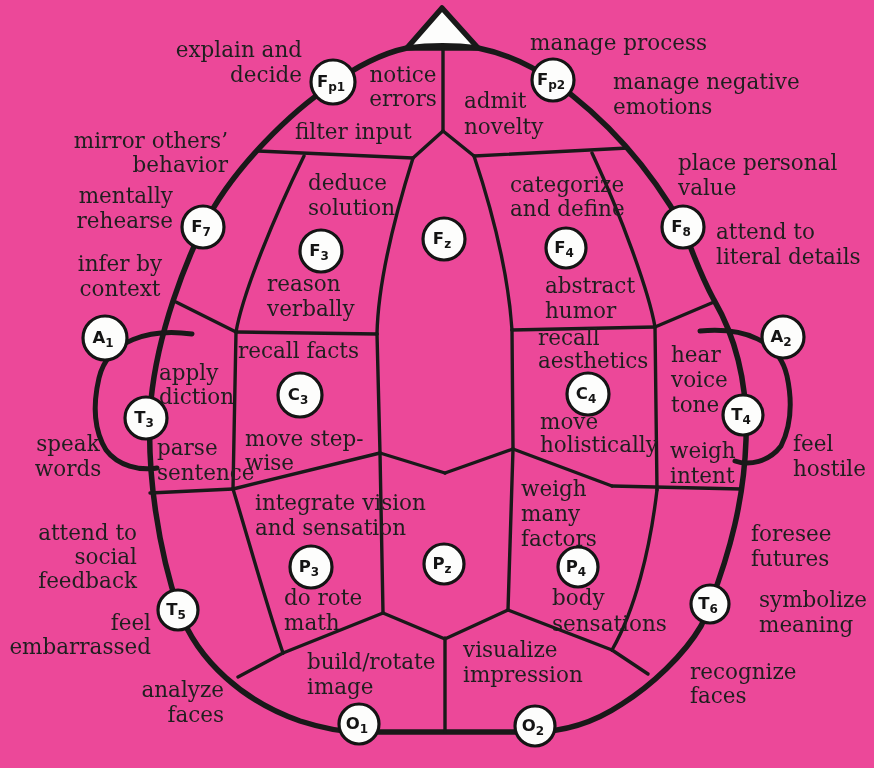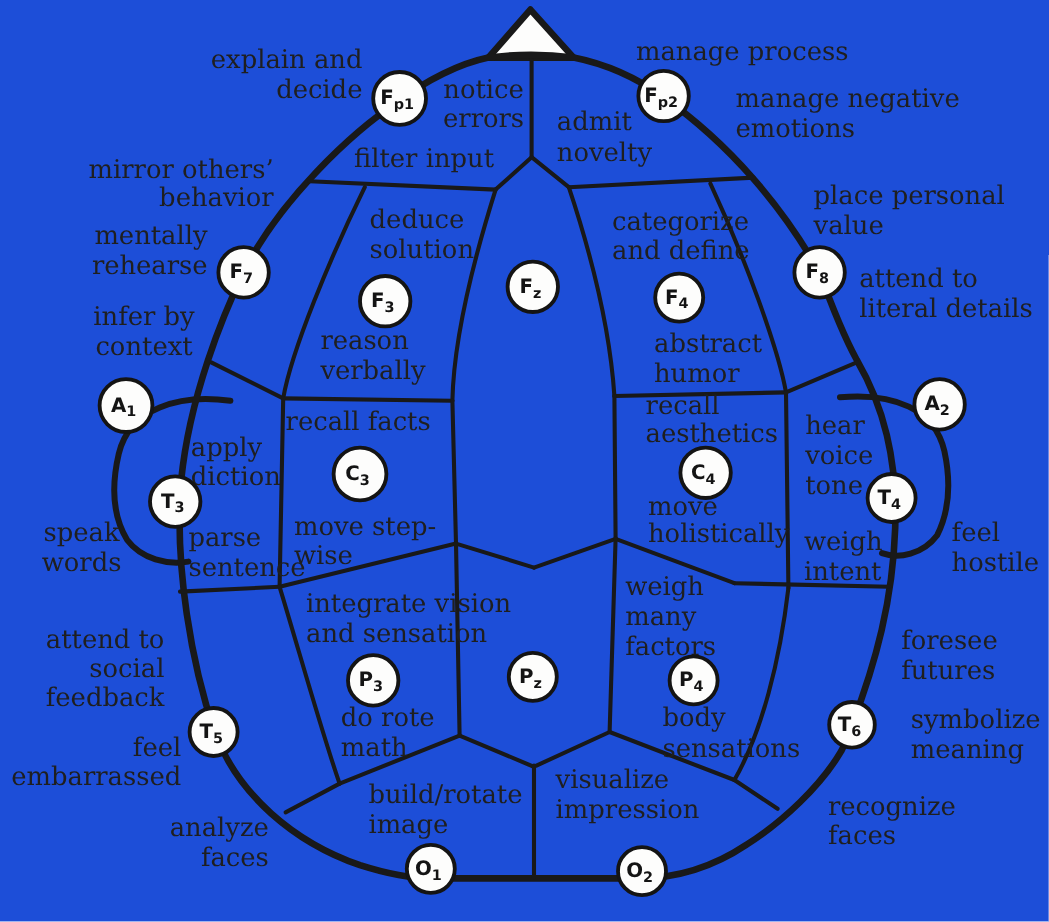--- a/index.html
+++ b/index.html
@@ -1,16 +1,16 @@
 <!DOCTYPE html>
 <html><head>
 <meta charset="utf-8">
 <style>
   html,body{margin:0;padding:0;background:#ffffff;}
-  .stage{position:relative;width:874px;height:768px;background:#1d4ed8;overflow:hidden;}
+  .stage{position:relative;width:874px;height:768px;background:#ec4899;overflow:hidden;}
   svg{display:block;}
   .head-line{fill:none;stroke:#191919;stroke-width:5.5;stroke-linecap:round;stroke-linejoin:round;}
   .ear-line{fill:none;stroke:#191919;stroke-width:5;stroke-linecap:round;stroke-linejoin:round;}
   .nose-line{fill:#fdfdfc;stroke:#191919;stroke-width:5.5;stroke-linejoin:round;}
   .boundary{fill:none;stroke:#191919;stroke-width:3.4;stroke-linecap:round;stroke-linejoin:round;}
   .fn-label{font-family:"DejaVu Serif", serif;font-size:21.5px;fill:#1f1f1f;}
   .electrode-circle{fill:#fdfdfc;stroke:#141414;stroke-width:3.2;}
   .el-text{font-family:"DejaVu Sans", sans-serif;font-weight:bold;fill:#141414;}
   .el-main{font-size:16.5px;}
   .el-sub{font-size:12px;}

